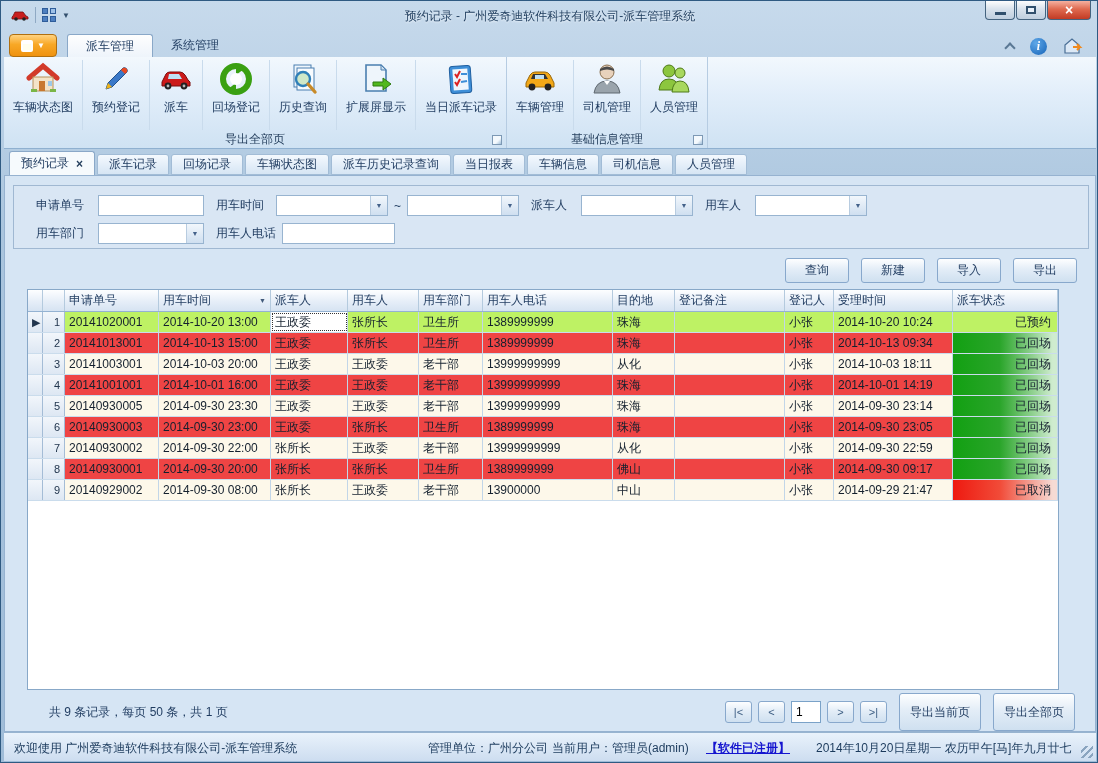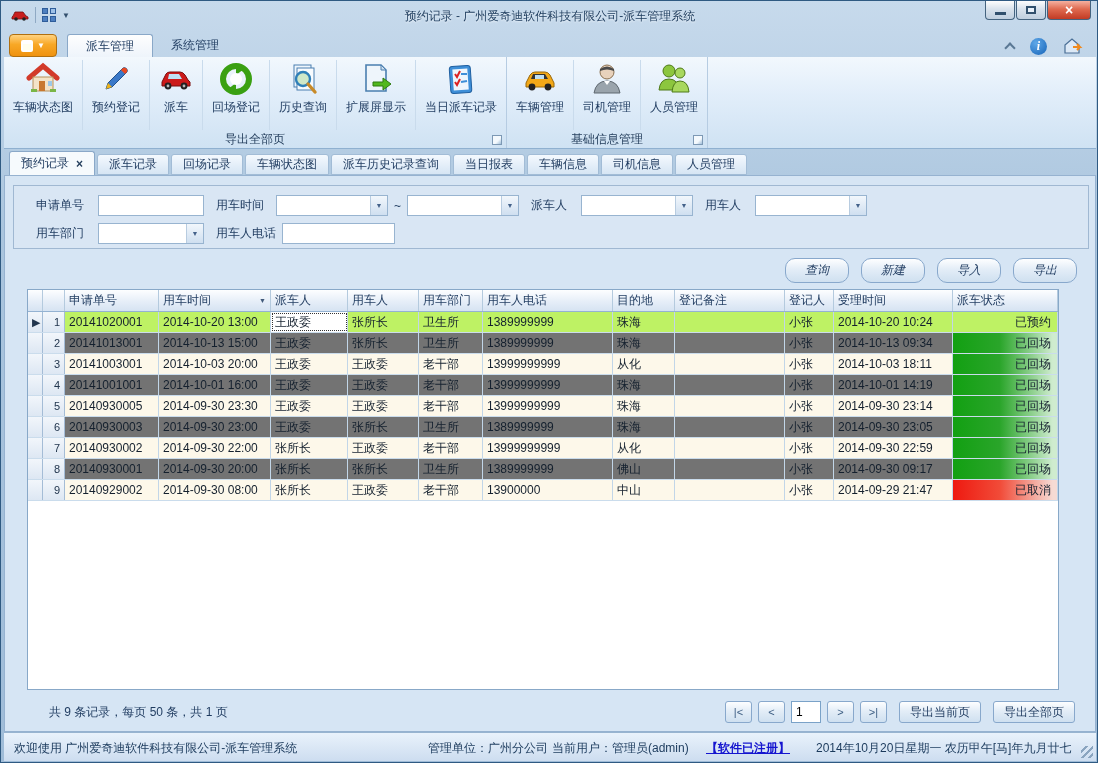--- a/index.html
+++ b/index.html
@@ -60,52 +60,52 @@
   .frow1{top:9px;}  .frow2{top:37px;}
   .flabel{color:#1e3a5f;white-space:nowrap;}
   .tinput{height:21px;background:#fff;border:1px solid #98b4d0;padding:0 3px;font-size:12px;color:#222;}
   .combo{height:21px;background:#fff;border:1px solid #98b4d0;display:flex;}
   .combo .cfill{flex:1;}
   .combo .cbtn{width:17px;border-left:1px solid #b8cce0;background:linear-gradient(180deg,#f2f7fc,#cfdff0);
     display:flex;align-items:center;justify-content:center;font-size:7px;color:#44628a;}
   
   .actionrow{position:absolute;right:18px;top:82px;display:flex;gap:12px;}
   .btn{height:25px;min-width:64px;padding:0 12px;display:flex;align-items:center;justify-content:center;
-    background:linear-gradient(180deg,#fdfeff,#e3edf7 45%,#cfe0f0);border:1px solid #88a8cc;border-radius:10px;color:#1e3a5f;white-space:nowrap;font-style:italic;}
+    background:linear-gradient(180deg,#fdfeff,#e3edf7 45%,#cfe0f0);border:1px solid #88a8cc;border-radius:3px;color:#1e3a5f;white-space:nowrap;}
   
   .grid{position:absolute;left:22px;top:113px;width:1032px;height:401px;background:#fff;border:1px solid #88a8c8;
     display:flex;flex-direction:column;overflow:hidden;}
   .ghead{height:22px;display:flex;border-bottom:1px solid #94b2d2;
     background:linear-gradient(180deg,#fdfeff,#e6eef8 55%,#d6e3f2);}
   .hcell{border-right:1px solid #b4cade;padding:0 4px;line-height:21px;color:#1e3a5f;white-space:nowrap;overflow:hidden;display:flex;align-items:center;}
   .hcell .sort{margin-left:auto;font-size:7px;color:#41597a;}
   .grow{height:21px;display:flex;border-bottom:1px solid #cadcec;}
   .gcell{border-right:1px solid #c2d6e8;padding:0 4px;line-height:20px;color:#14202e;white-space:nowrap;overflow:hidden;}
   .col-ind{width:15px;}   .col-num{width:22px;text-align:right;}
   .col-order{width:94px;} .col-time{width:112px;}
   .col-disp{width:77px;}  .col-user{width:71px;}
   .col-dept{width:64px;}  .col-phone{width:130px;}
   .col-dest{width:62px;}  .col-remark{width:110px;}
   .col-reg{width:49px;}   .col-accept{width:119px;}
   .col-status{flex:1;text-align:right;padding-right:6px;}
   .grow.sel .gcell{background:#bef264;}
-  .grow.even .gcell{background:#737373;}
+  .grow.even .gcell{background:#ef4444;}
   .grow.odd .gcell{background:#fdf8ea;}
   .gcell.rowhdr{background:linear-gradient(180deg,#f2f6fb,#dde7f3)!important;border-right:1px solid #a4bcd6;color:#22364e;font-size:11px;}
   .gcell.st-green{background:linear-gradient(90deg,#12a012,#2aa52a 45%,#cfeccf 96%)!important;}
   .gcell.st-red{background:linear-gradient(90deg,#ee1910,#f14b38 45%,#f6dbd4 96%)!important;}
   .gcell.focused{background:#fff!important;outline:1px dotted #333;outline-offset:-2px;}
   
   .gridfooter{position:absolute;left:22px;top:524px;width:1048px;height:24px;display:flex;align-items:center;}
   .records{margin-left:22px;color:#1e3a5f;}
   .pager{margin-left:auto;display:flex;align-items:center;gap:6px;}
   .pbtn{width:27px;height:22px;display:flex;align-items:center;justify-content:center;
     background:linear-gradient(180deg,#fdfeff,#e3edf7 45%,#cfe0f0);border:1px solid #88a8cc;border-radius:3px;color:#3e5f84;font-size:11px;}
   .pinput{width:30px;height:22px;border:1px solid #7aa2c8;background:#fff;text-align:left;padding-left:4px;font-size:12px;}
-  .pexp{height:22px;padding:0 10px;margin-left:6px;display:flex;align-items:center;
+  .pexp{height:38px;padding:0 10px;margin-left:6px;display:flex;align-items:center;
     background:linear-gradient(180deg,#fdfeff,#e3edf7 45%,#cfe0f0);border:1px solid #88a8cc;border-radius:3px;color:#1e3a5f;white-space:nowrap;}
   
   .statusbar{position:absolute;left:3px;top:731px;width:1092px;height:29px;border-top:1px solid #98b4d0;
     background:linear-gradient(180deg,#e9f2fb,#cdddf0);}
   .sitem{position:absolute;top:7px;color:#1b3least;color:#1b3a5c;white-space:nowrap;}
   .s-welcome{left:10px;}  .s-org{left:424px;}  .s-user{left:548px;}
   .s-license{left:702px;color:#1515cf;font-weight:bold;text-decoration:underline;}
   .s-date{left:812px;}
   .grip{position:absolute;right:3px;bottom:3px;width:12px;height:12px;
     background:repeating-linear-gradient(135deg,transparent 0 3px,#8aa4bf 3px 5px);}

